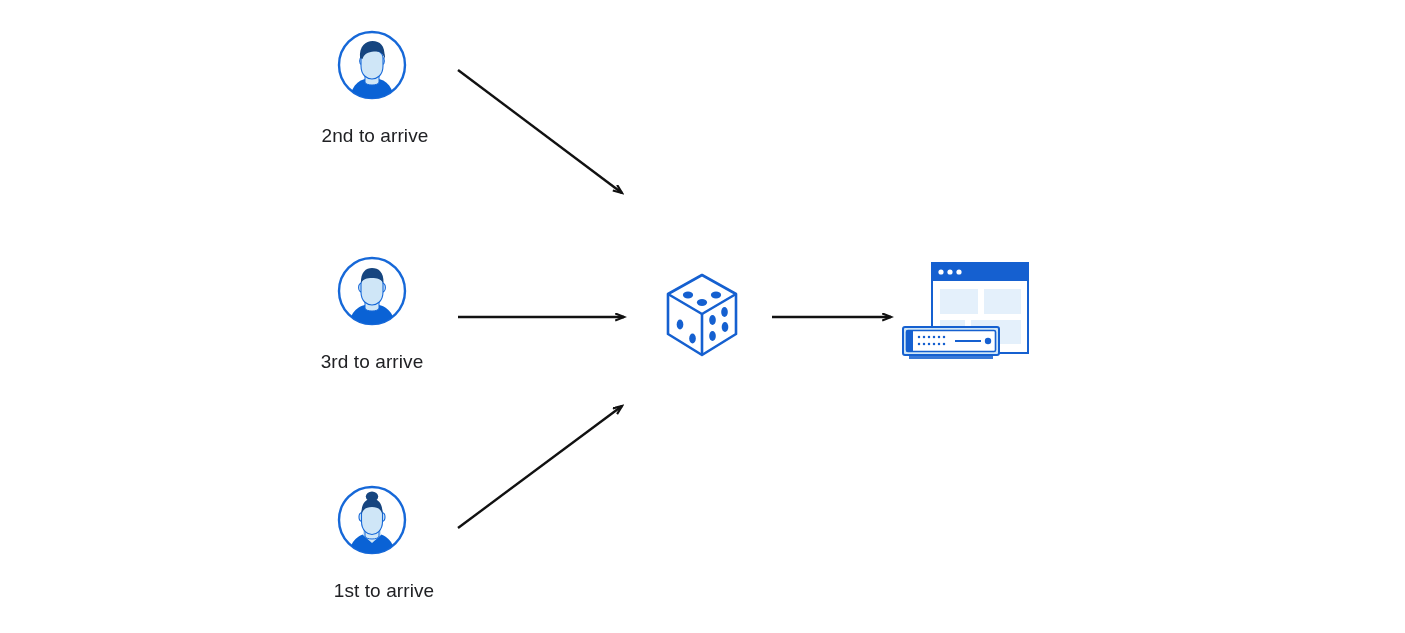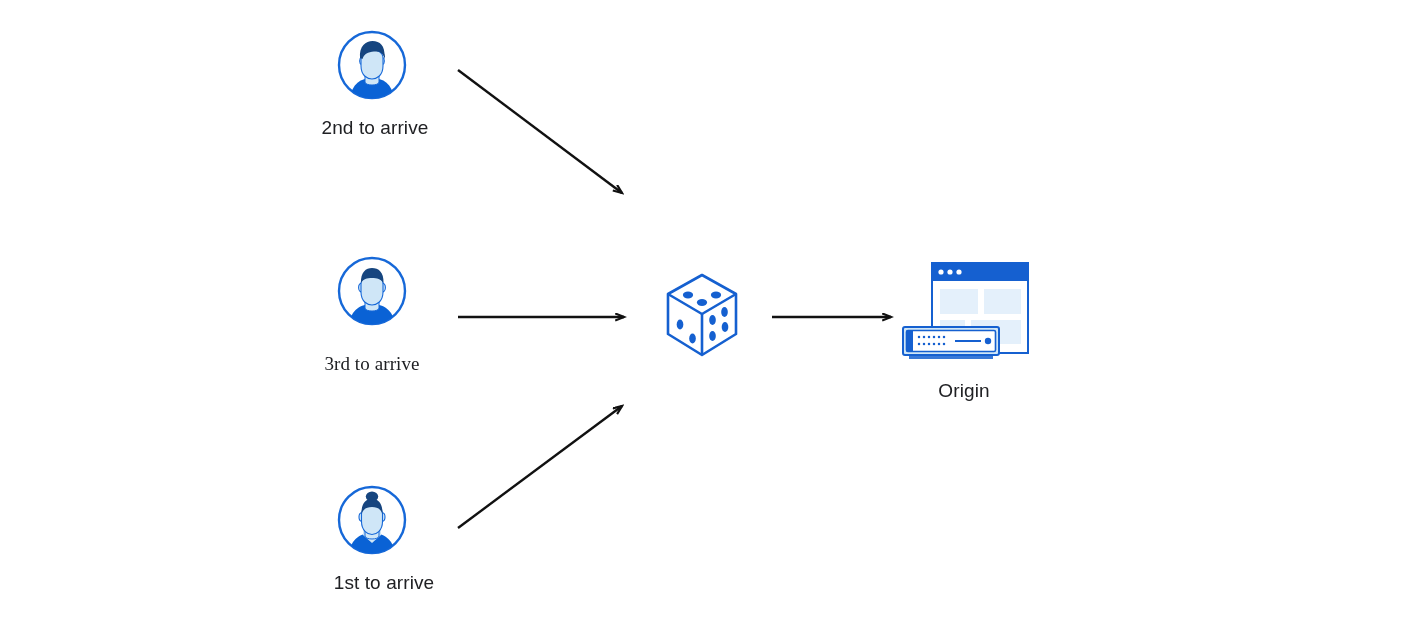--- a/index.html
+++ b/index.html
@@ -24,20 +24,21 @@
     position: absolute;
   }
   .node-label {
     position: absolute;
     text-align: center;
     font-family: "Liberation Sans", sans-serif;
     font-size: 19px;
     color: #202124;
     white-space: nowrap;
     letter-spacing: 0.1px;
+    margin-top: 8px;
   }
   .avatar-wrap { position: absolute; width: 74px; height: 74px; }
   .arrow-layer {
     position: absolute;
     inset: 0;
     pointer-events: none;
   }
 </style>
 </head>
 <body>
@@ -92,21 +93,21 @@
       <g clip-path="url(#clipB)">
         <path d="M14 74 C14 57 25 50 37 50 C49 50 60 57 60 74 Z" fill="#0a62d5"></path>
         <path d="M30 44 L44 44 L44 54 C44 58 30 58 30 54 Z" fill="#cfe6f7" stroke="#1668d8" stroke-width="1"></path>
         <ellipse cx="26.6" cy="33.5" rx="3" ry="4.4" fill="#cfe6f7" stroke="#1668d8" stroke-width="1.1"></ellipse>
         <ellipse cx="47.4" cy="33.5" rx="3" ry="4.4" fill="#cfe6f7" stroke="#1668d8" stroke-width="1.1"></ellipse>
         <path d="M26 30 C26 19 48 19 48 30 L48 38 C48 48 41 51 37 51 C33 51 26 48 26 38 Z" fill="#cfe6f7" stroke="#1668d8" stroke-width="1.1"></path>
         <path d="M26 29 C25.5 18 31 14 37 14 C43.5 14 49 18 48.5 29 C46 25 42 24 37 24 C32 24 28 25 26 29 Z" fill="#16457f"></path>
       </g>
     </svg>
   </div>
-  <div class="node-label" style="left:272px; top:353px; width:200px;font-family:Liberation Serif, serif;">3rd to arrive</div>
+  <div class="node-label" style="left:272px; top:343px; width:200px;">3rd to arrive</div>
 
   <div class="avatar-wrap" style="left:335px; top:483px;">
     <svg width="74" height="74" viewBox="0 0 74 74">
       <defs>
         <clipPath id="clipC">
             <circle cx="37" cy="37" r="33"></circle>
           </clipPath>
       </defs>
       <circle cx="37" cy="37" r="33" fill="#ffffff" stroke="#1668d8" stroke-width="2.4"></circle>
       <g clip-path="url(#clipC)">
@@ -176,15 +177,14 @@
             <circle cx="41" cy="86" r="1.25"></circle>
           <circle cx="46" cy="86" r="1.25"></circle>
             <circle cx="51" cy="86" r="1.25"></circle>
         </g>
         <line x1="62" y1="83" x2="88" y2="83" stroke="#1560d0" stroke-width="2"></line>
         <circle cx="95" cy="83" r="3.2" fill="#1560d0"></circle>
         <rect x="16" y="97" width="84" height="4" fill="#1560d0" opacity="0.85"></rect>
       </g>
     </svg>
   </div>
-  <div class="node-label" style="left:864px; top:380px; width:200px;">Origin</div>
 
 </div>
 
 </body></html>

